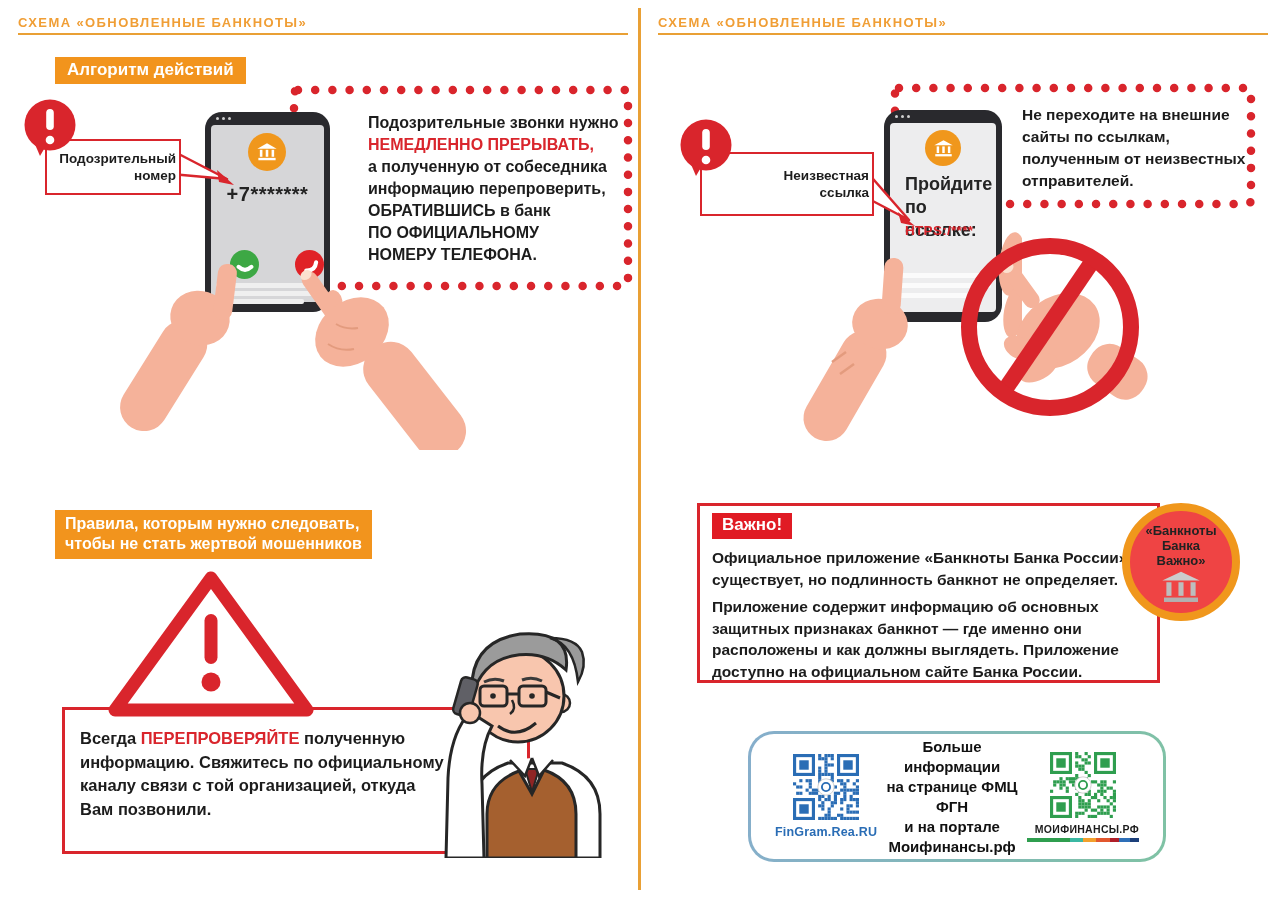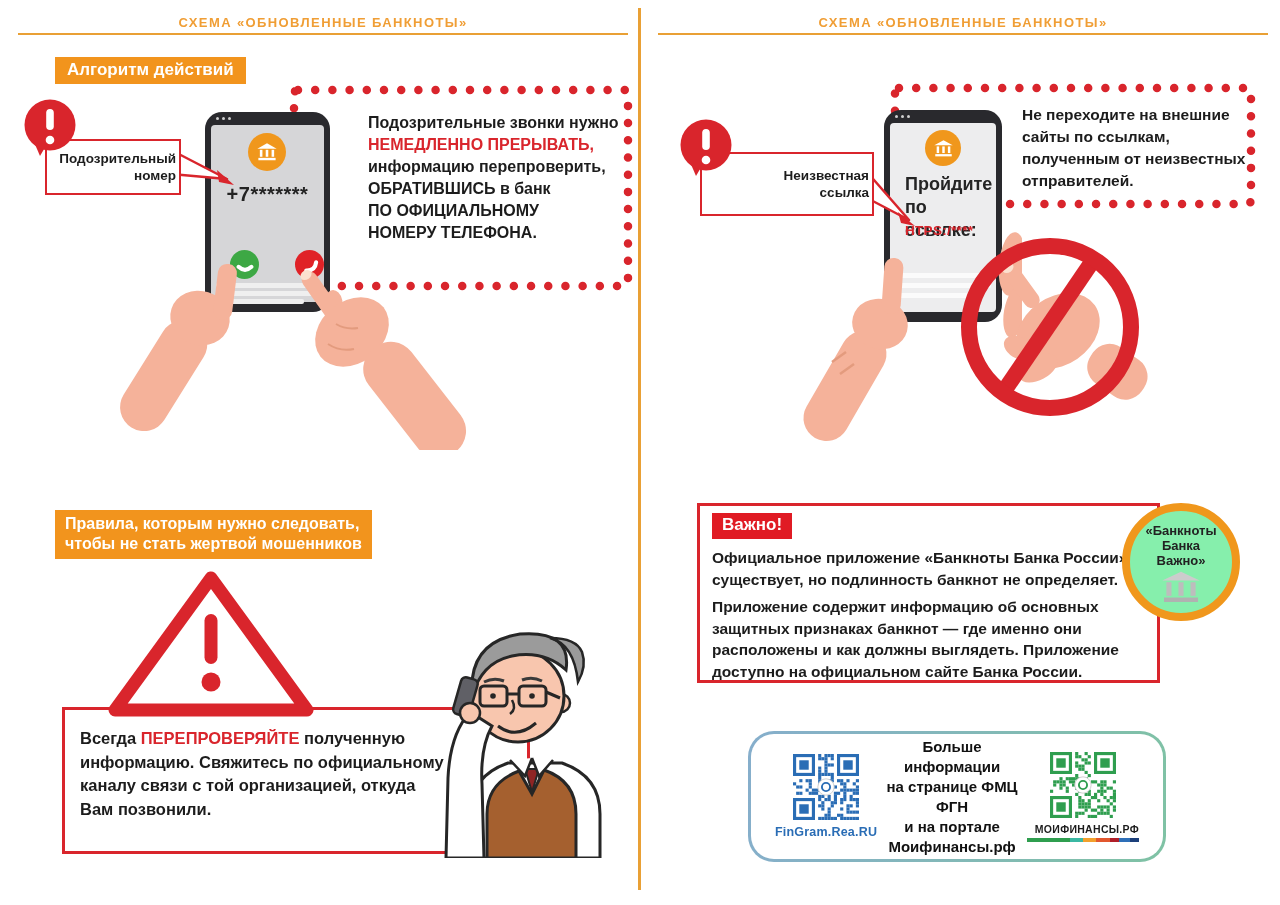--- a/index.html
+++ b/index.html
@@ -1,19 +1,19 @@
 <!DOCTYPE html>
 <html><head>
 <meta charset="utf-8">
 <style>
   html,body{margin:0;padding:0;background:#fff;}
   #poster{position:relative;width:1280px;height:905px;background:#fff;overflow:hidden;
           font-family:"Liberation Sans","DejaVu Sans",sans-serif;font-weight:bold;color:#1c1c1c;}
   .abs{position:absolute;}
-  .col-header{position:absolute;top:15px;width:610px;text-align:center;font-size:13px;
+  .col-header{position:absolute;top:15px;width:610px;font-size:13px;
               letter-spacing:1.4px;color:#F09E35;}
   .header-line{position:absolute;top:33px;height:2px;background:#E9A035;width:610px;}
   .badge{background:#F2941D;color:#fff;display:inline-block;}
   .badge1{left:55px;top:57px;font-size:17px;padding:3px 12px 4px;}
   .badge2{left:55px;top:510px;font-size:16px;line-height:20px;padding:4px 10px 5px;}
   .callout{background:#fff;border:2.5px solid #D9252C;text-align:right;font-size:13.5px;
            line-height:17px;color:#1c1c1c;z-index:6;}
   .callout1{left:45px;top:139px;width:126px;padding:9px 3px;}
   .callout2{left:700px;top:152px;width:164px;padding:13px 3px;}
   .warn-ico{z-index:7;}
@@ -42,21 +42,21 @@
   .redbox{left:62px;top:707px;width:468px;height:147px;border:3px solid #D9252C;background:#fff;
           box-sizing:border-box;z-index:2;}
   .redbox-text{margin:17px 0 0 15px;width:372px;font-size:16.5px;line-height:23.5px;}
   .man{z-index:4;}
   .impbox{left:697px;top:503px;width:463px;height:180px;border:3px solid #D9252C;background:#fff;
           box-sizing:border-box;z-index:2;}
   .impbadge{position:absolute;left:712px;top:513px;background:#E01B24;color:#fff;font-size:17px;
             padding:2px 10px 4px;z-index:3;}
   .imppara{position:absolute;left:712px;width:428px;font-size:15.5px;line-height:21.5px;z-index:3;}
   .app-circle{left:1122px;top:503px;width:118px;height:118px;border:8px solid #F0971C;
-              border-radius:50%;background:#86efac;box-sizing:border-box;z-index:5;text-align:center;}
+              border-radius:50%;background:#ef4444;box-sizing:border-box;z-index:5;text-align:center;}
   .app-circle .t{margin-top:12px;font-size:13px;line-height:15px;color:#222;}
   .qrbox-outer{left:748px;top:731px;width:418px;height:131px;border-radius:26px;
                background:linear-gradient(100deg,#86AECC,#7FC2A4);padding:3px;box-sizing:border-box;}
   .qrbox-inner{background:#fff;border-radius:23px;width:100%;height:100%;box-sizing:border-box;
                display:flex;align-items:center;justify-content:space-between;padding:0 24px;}
   .qrcol{text-align:right;}
   .qr{width:66px;height:66px;margin:0 auto;}
   .qr-label-blue{margin-top:5px;font-size:12.5px;color:#2A6DB5;letter-spacing:.2px;}
   .qr-label-dark{margin-top:5px;font-size:10.5px;color:#1c1c1c;letter-spacing:.3px;}
   .stripe{display:flex;height:4px;margin-top:3px;width:112px;margin-left:auto;margin-right:auto;}
@@ -76,20 +76,21 @@
   <div class="abs divider"></div>
 
   <div class="abs badge badge1">Алгоритм действий</div>
 
   <svg class="abs dotted" style="left:288px;top:84px" width="346" height="208">
     <rect x="6" y="6" width="334" height="196" rx="4" fill="none" stroke="#D9252C" stroke-width="8.5" stroke-linecap="round" stroke-dasharray="0 17.2"></rect>
   </svg>
   <div class="dot-text" style="left:368px;top:112px">
     <div>Подозрительные звонки нужно</div>
     <div class="red">НЕМЕДЛЕННО ПРЕРЫВАТЬ,</div>
+    <div>а полученную от собеседника</div>
     <div>информацию перепроверить,</div>
     <div>ОБРАТИВШИСЬ в банк</div>
     <div>ПО ОФИЦИАЛЬНОМУ</div>
     <div>НОМЕРУ ТЕЛЕФОНА.</div>
   </div>
 
   <div class="phone" style="left:205px;top:112px;width:125px;height:200px">
     <div class="phone-dots">
         <i></i>
         <i></i>

